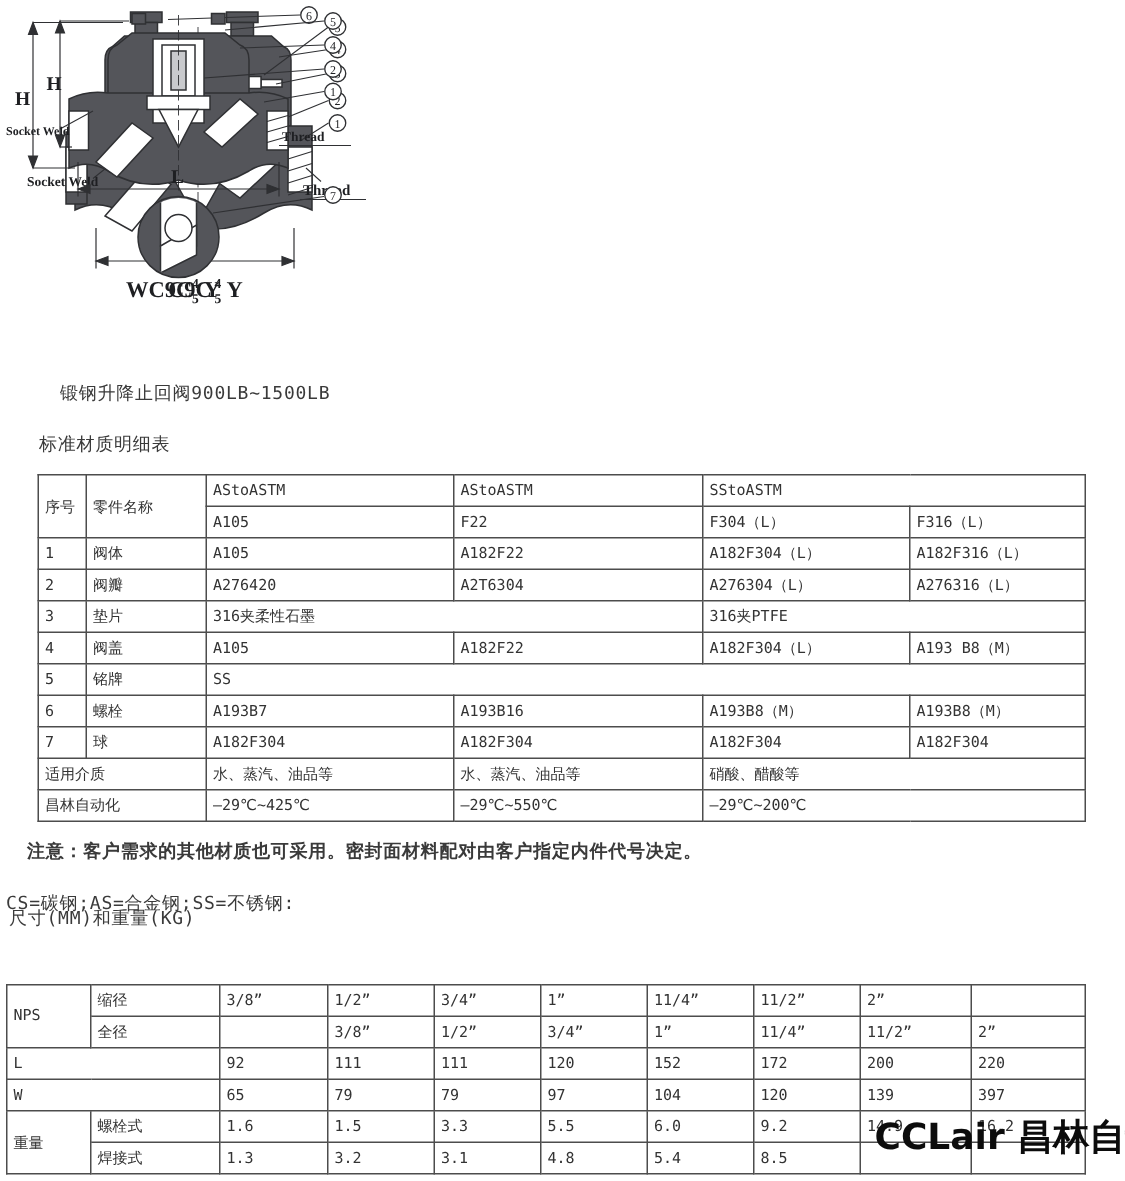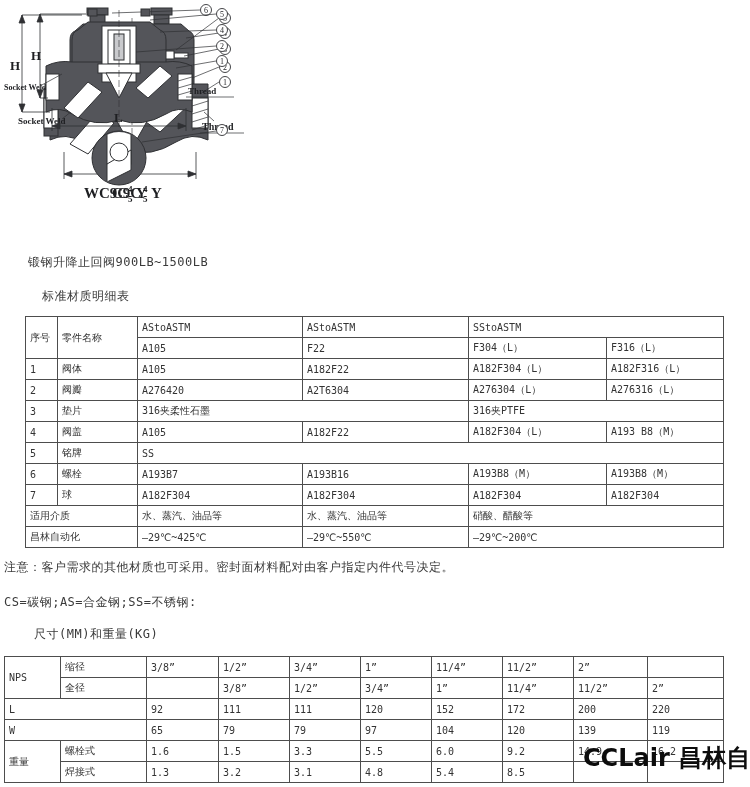--- a/index.html
+++ b/index.html
@@ -9,25 +9,25 @@
     font-family:"DejaVu Sans Mono","DejaVu Sans",monospace;
     color:#2d2d2d;
   }
   .abs { position:absolute; }
   
   #diagram-left  { left:0;   top:0; }
   #diagram-right { left:250; top:0; }
   svg text { font-family:"Liberation Serif","DejaVu Serif",serif; fill:#1e1f22; }
   
   .txt { font-size:12px; color:#3a3a3a; letter-spacing:0.5px; white-space:nowrap; }
-  #product-line { left:28px; top:254px; }
-  #table-title  { left:42px; top:288px; }
-  #note1 { left:4px; top:559px; font-weight:normal; }
+  #product-line { left:40px; top:254px; }
+  #table-title  { left:26px; top:288px; }
+  #note1 { left:18px; top:559px; font-weight:bold; }
   #note2 { left:4px; top:594px; }
-  #dims-title { left:6px; top:626px;margin-left:28px; }
+  #dims-title { left:6px; top:604px; }
   
   table { border-collapse:collapse; table-layout:fixed; background:#fff; }
   td {
     border:1px solid #4d4d4d; height:21px; padding:0 4px;
     font-size:10px; color:#333; white-space:nowrap; overflow:hidden;
     vertical-align:middle; font-family:"DejaVu Sans Mono","DejaVu Sans",monospace;
   }
   #material-table { left:25px; top:316px; width:698px; }
   #dims-table     { left:4px;  top:656px; width:719px; }
   
@@ -362,21 +362,21 @@
   </tr>
   <tr>
     <td colspan="2">W</td>
     <td>65</td>
     <td>79</td>
     <td>79</td>
     <td>97</td>
     <td>104</td>
     <td>120</td>
     <td>139</td>
-    <td>119</td>
+    <td>397</td>
   </tr>
   <tr>
     <td rowspan="2">重量</td>
     <td>螺栓式</td>
     <td>1.6</td>
     <td>1.5</td>
     <td>3.3</td>
     <td>5.5</td>
     <td>6.0</td>
     <td>9.2</td>

